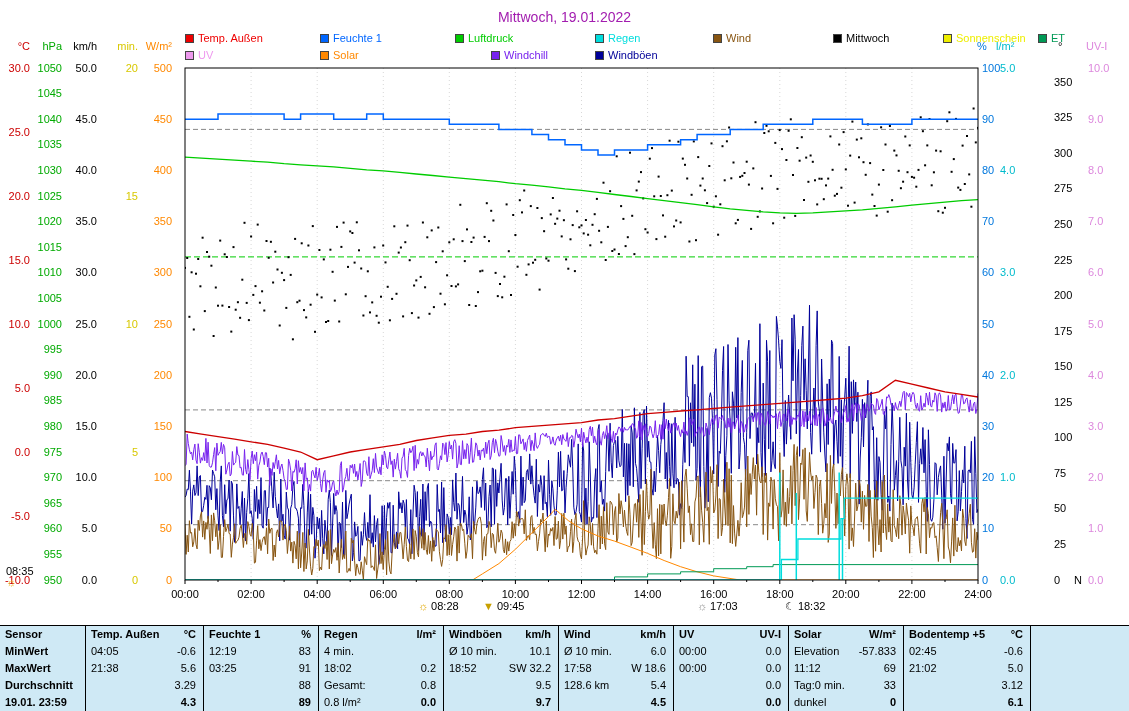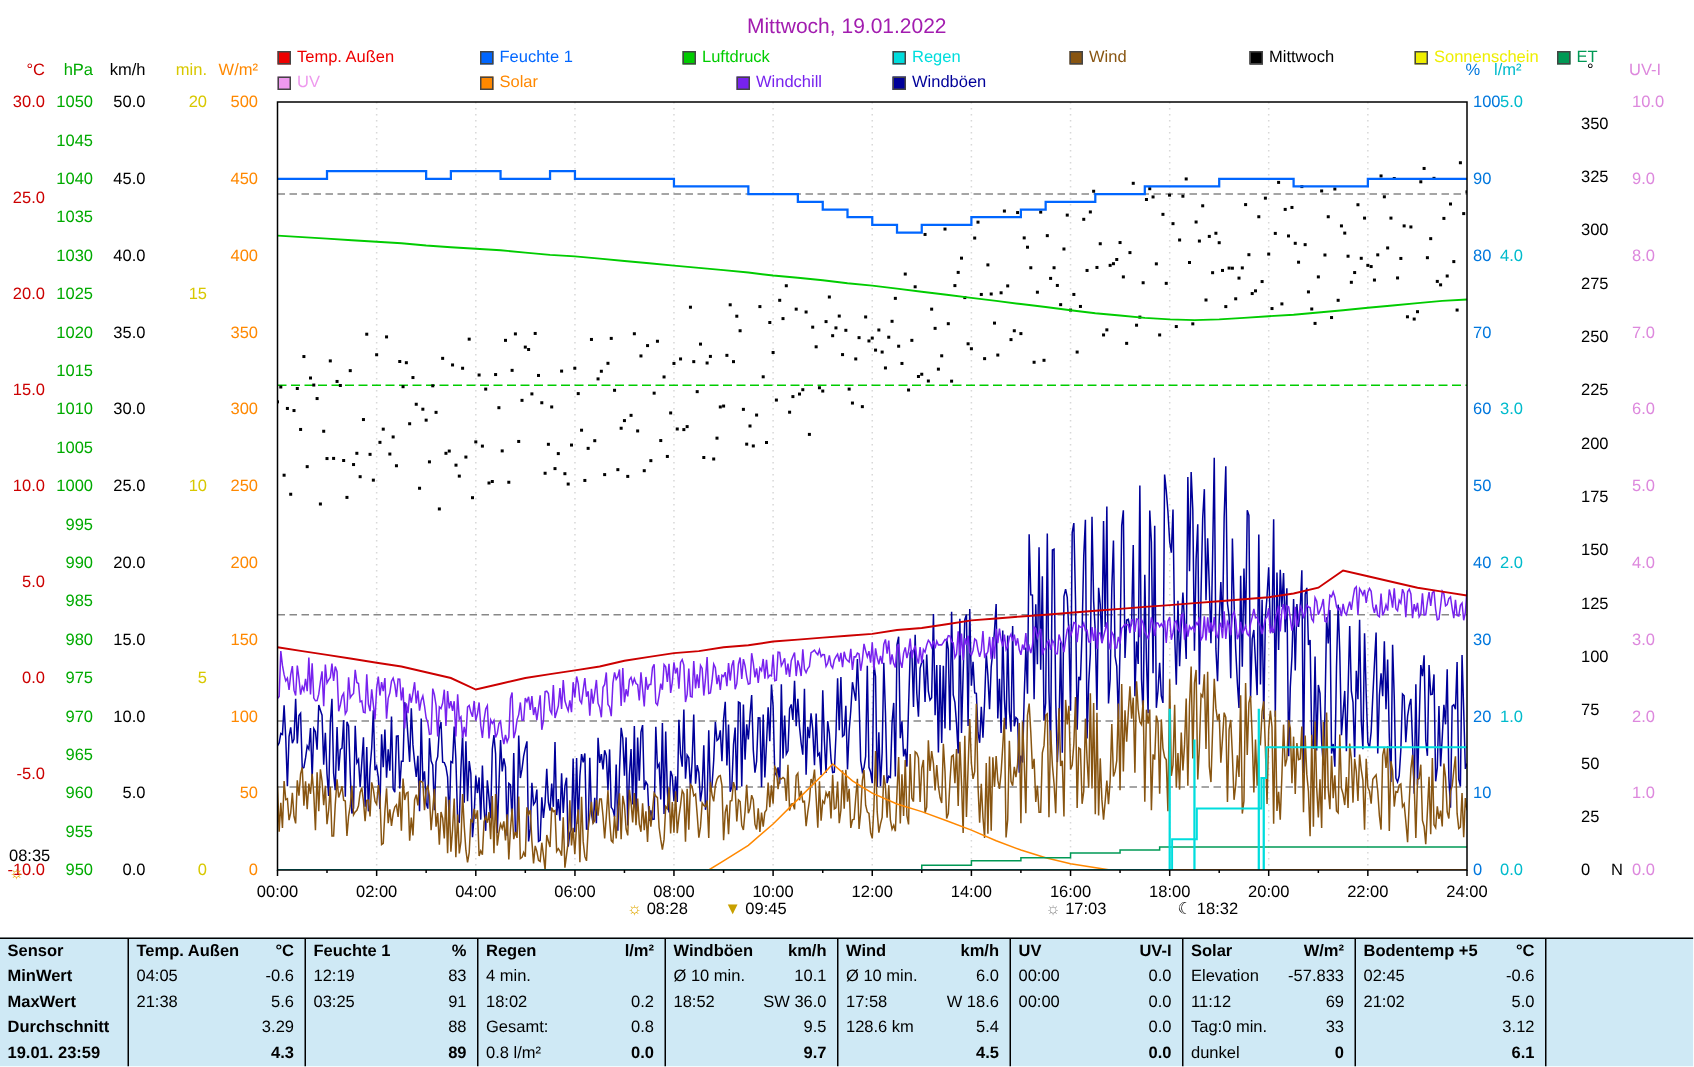--- a/index.html
+++ b/index.html
@@ -734,21 +734,21 @@
         <div class="trow">
           <span class="b">Windböen</span>
           <span class="b">km/h</span>
         </div>
         <div class="trow">
           <span>Ø 10 min.</span>
           <span>10.1</span>
         </div>
         <div class="trow">
           <span>18:52</span>
-          <span>SW 36.0</span>
+          <span>SW 32.2</span>
         </div>
         <div class="trow">
           <span></span>
           <span>9.5</span>
         </div>
         <div class="trow">
           <span></span>
           <span class="b">9.7</span>
         </div>
       </div>

